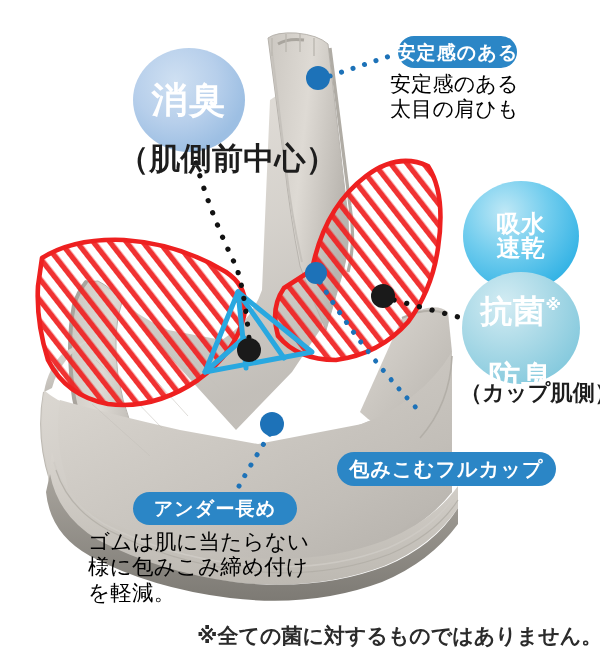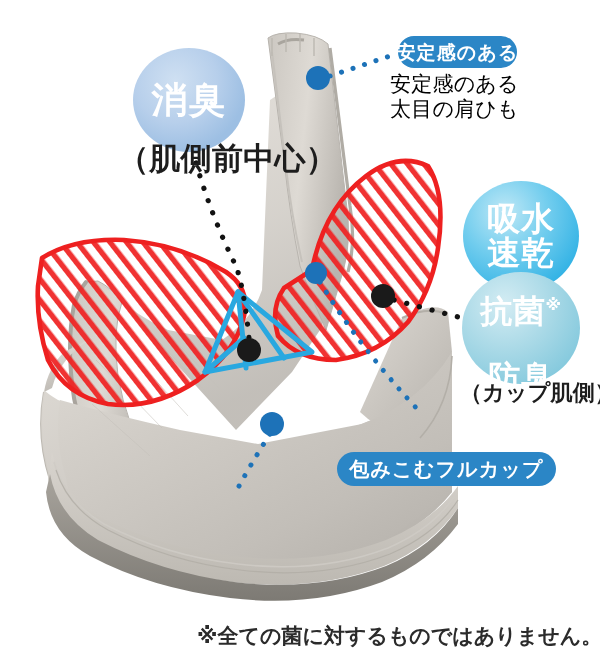--- a/index.html
+++ b/index.html
@@ -43,21 +43,21 @@
     display:flex;align-items:center;justify-content:center;
     color:#ffffff;font-weight:bold;text-align:center;
     line-height:1.02;white-space:pre-line;
   }
   .circ-shoushuu{
     left:133px;top:48px;width:112px;height:104px;font-size:36px;letter-spacing:.04em;
     background:radial-gradient(circle at 38% 32%, #cfe0f2 0%, #b7cfeb 42%, #9dbfe3 72%, #9dbfe3 100%);
     text-align:right;
   }
   .circ-kyuusui{
-    left:463px;top:181px;width:116px;height:110px;font-size:33px;letter-spacing:.02em;
+    left:463px;top:181px;width:116px;height:110px;font-size:24px;letter-spacing:.02em;
     background:radial-gradient(circle at 36% 28%, #bfe8f6 0%, #72cdee 40%, #34b3e5 78%, #2fb0e4 100%);
   }
   .circ-koukin{
     left:462px;top:272px;width:118px;height:112px;font-size:32px;letter-spacing:.02em;
     background:radial-gradient(circle at 36% 28%, #d3ecf3 0%, #a7d8e6 45%, #84c9dd 80%, #80c6db 100%);
     justify-content:center;
   }
   .circ-koukin .kome{font-size:16px;vertical-align:super;}
 
   
@@ -242,21 +242,25 @@
   </div>
 
   <div class="caption cap-hada">（肌側前中心）</div>
 
   <div class="caption cap-cup">（カップ肌側）</div>
 
   <div class="pill pill-strap">安定感のある</div>
 
   <div class="pill pill-fullcup">包みこむフルカップ</div>
 
+  <div class="pill pill-under">アンダー長め</div>
 
   <div class="body-txt txt-strap">安定感のある
 太目の肩ひも</div>
 
 
+  <div class="body-txt txt-under">ゴムは肌に当たらない
+様に包みこみ締め付け
+を軽減。</div>
 
   <div class="footnote">※全ての菌に対するものではありません。</div>
 
 </div>
 
 </body></html>

